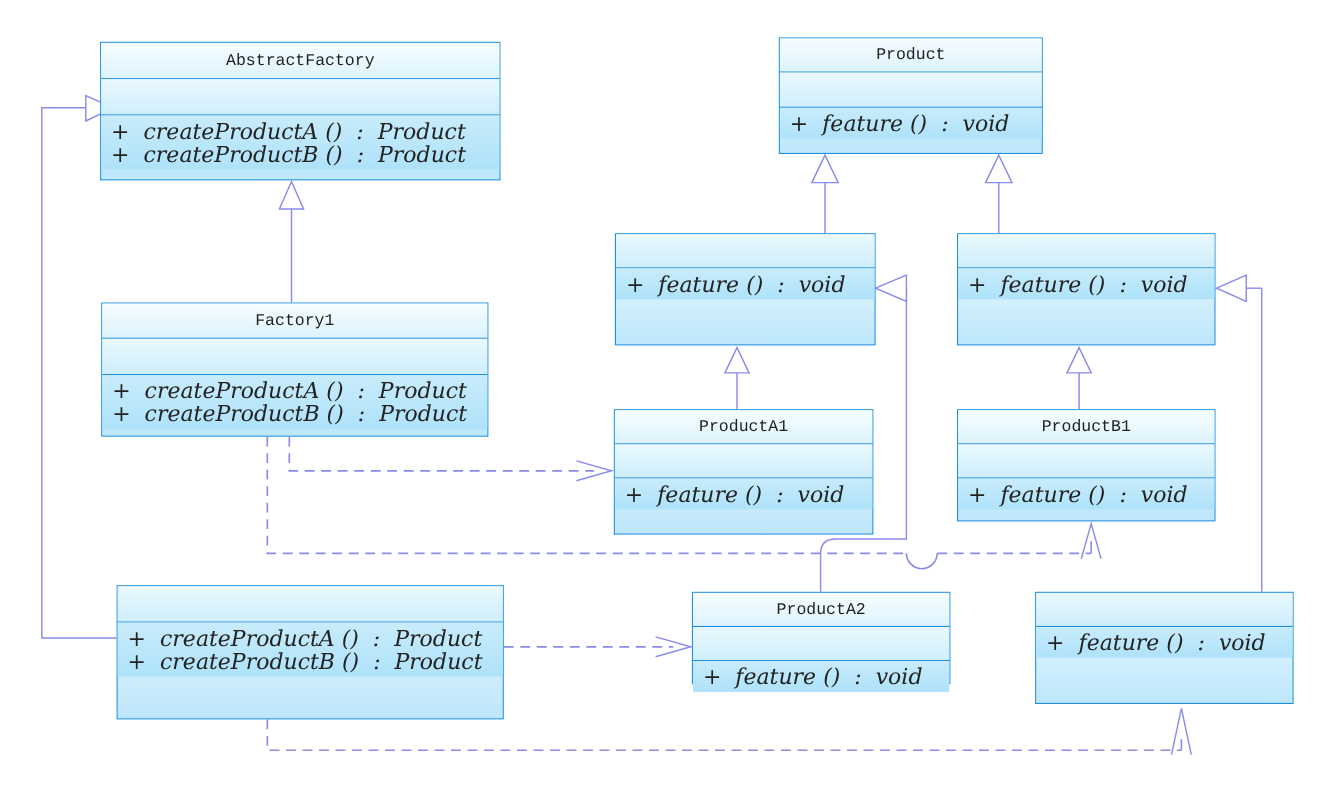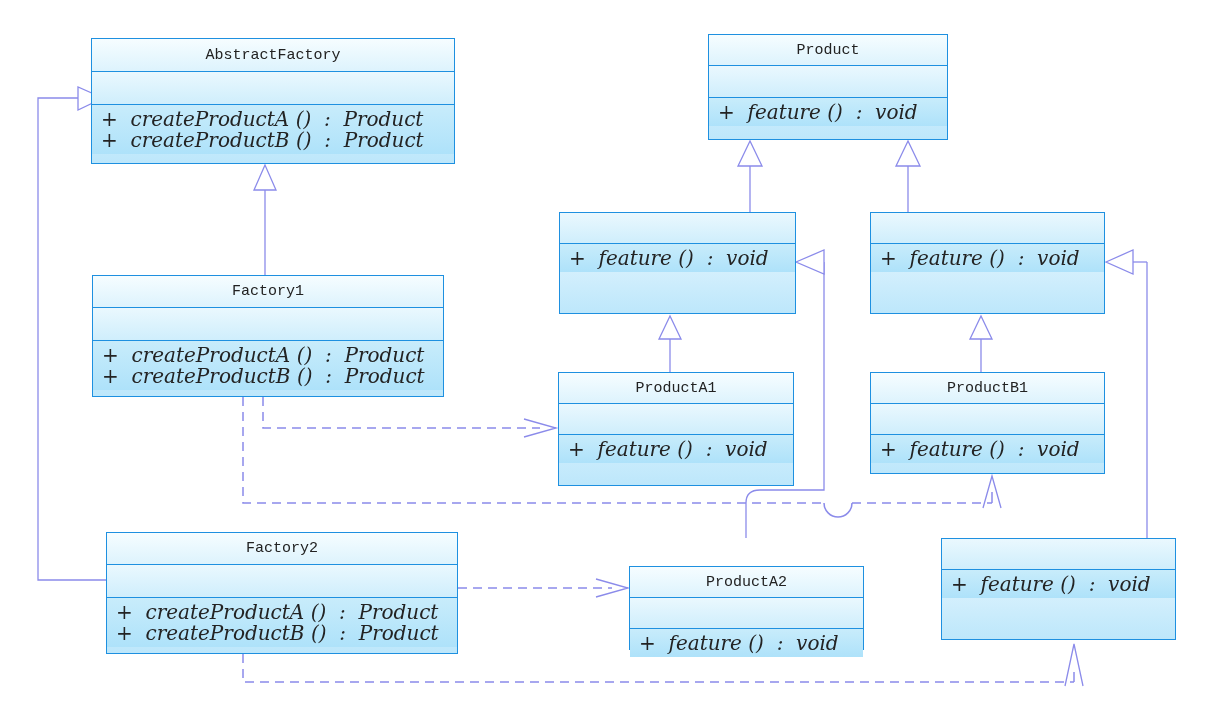--- a/index.html
+++ b/index.html
@@ -184,28 +184,27 @@
         </div>
       </div>
       <div class="uml-class" style="left: 870px; top: 372px; width: 235px; height: 102px;">
         <div class="uml-name" style="height: 31px;">ProductB1</div>
         <div class="uml-attrs" style="height: 31px;"></div>
         <div class="uml-ops">
           <div class="op-row">+  feature ()  :  void</div>
         </div>
       </div>
       <div class="uml-class" style="left: 106px; top: 532px; width: 352px; height: 122px;">
-        <div class="uml-name" style="height: 32px;">Factory2</div>
         <div class="uml-attrs" style="height: 33px;"></div>
         <div class="uml-ops">
           <div class="op-row">+  createProductA ()  :  Product</div>
           <div class="op-row">+  createProductB ()  :  Product</div>
         </div>
       </div>
-      <div class="uml-class" style="left: 629px; top: 566px; width: 235px; height: 84px;">
+      <div class="uml-class" style="left: 629px; top: 538px; width: 235px; height: 84px;">
         <div class="uml-name" style="height: 31px;">ProductA2</div>
         <div class="uml-attrs" style="height: 31px;"></div>
         <div class="uml-ops">
           <div class="op-row">+  feature ()  :  void</div>
         </div>
       </div>
       <div class="uml-class" style="left: 941px; top: 538px; width: 235px; height: 102px;">
         <div class="uml-attrs" style="height: 31px;"></div>
         <div class="uml-ops">
           <div class="op-row">+  feature ()  :  void</div>

